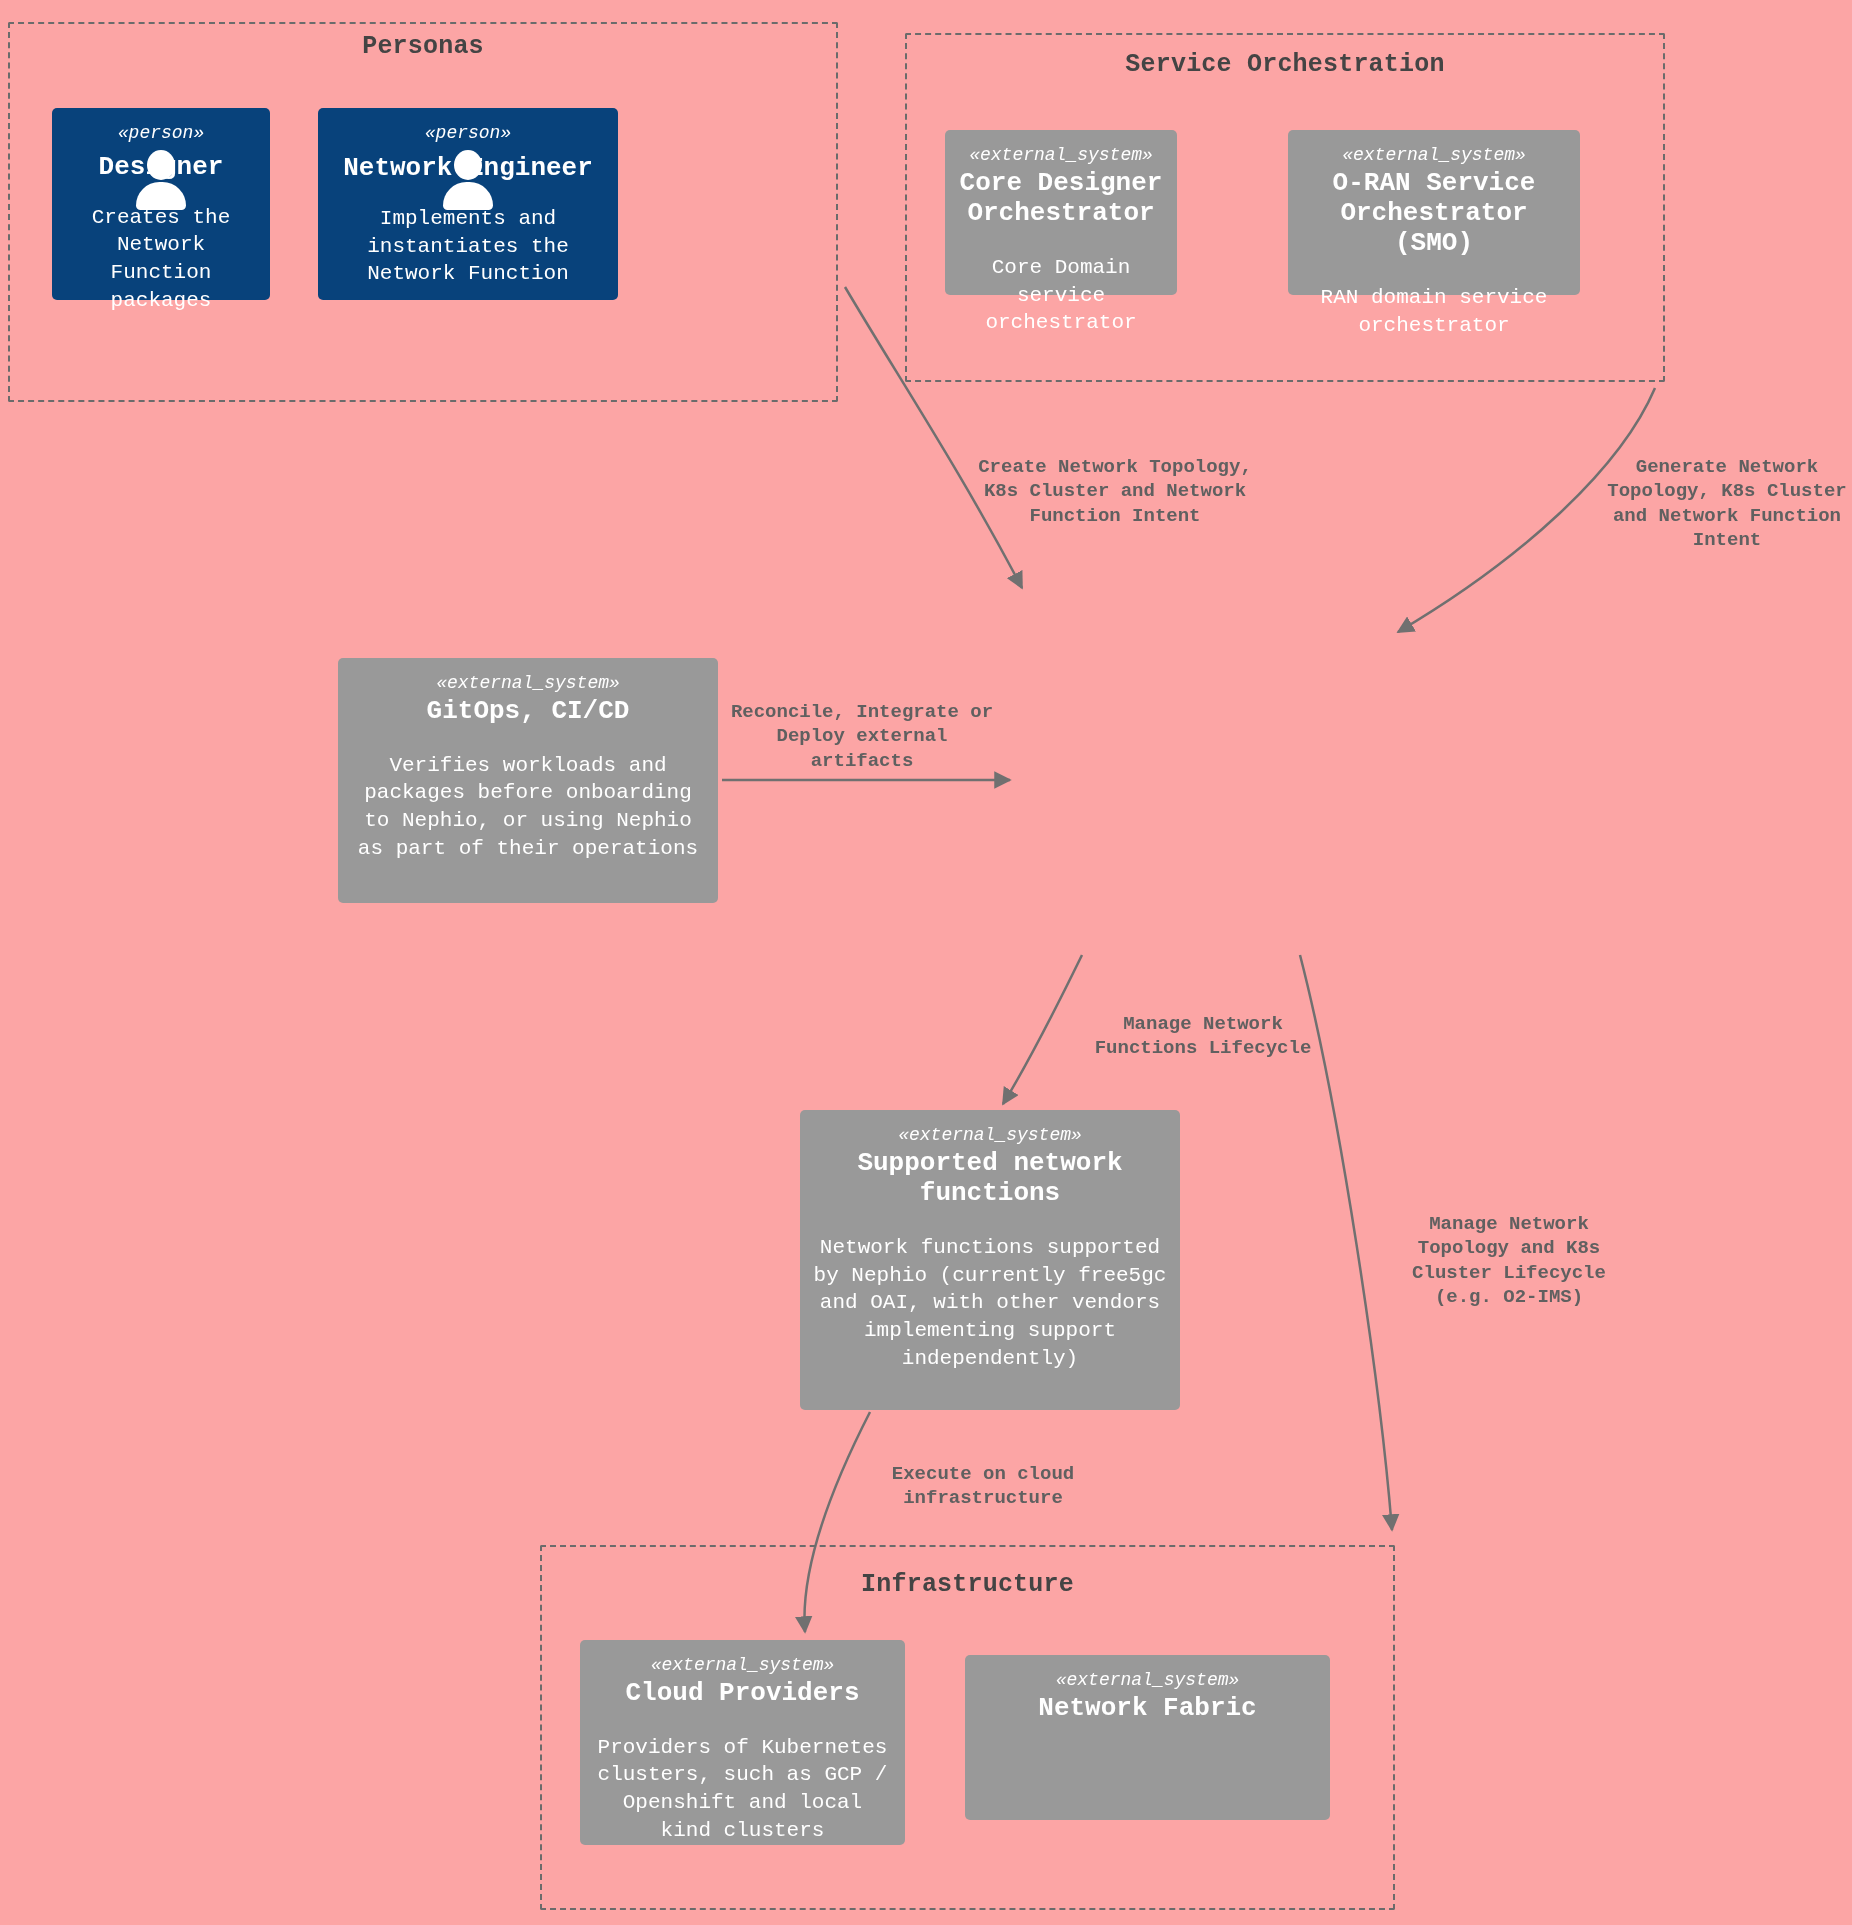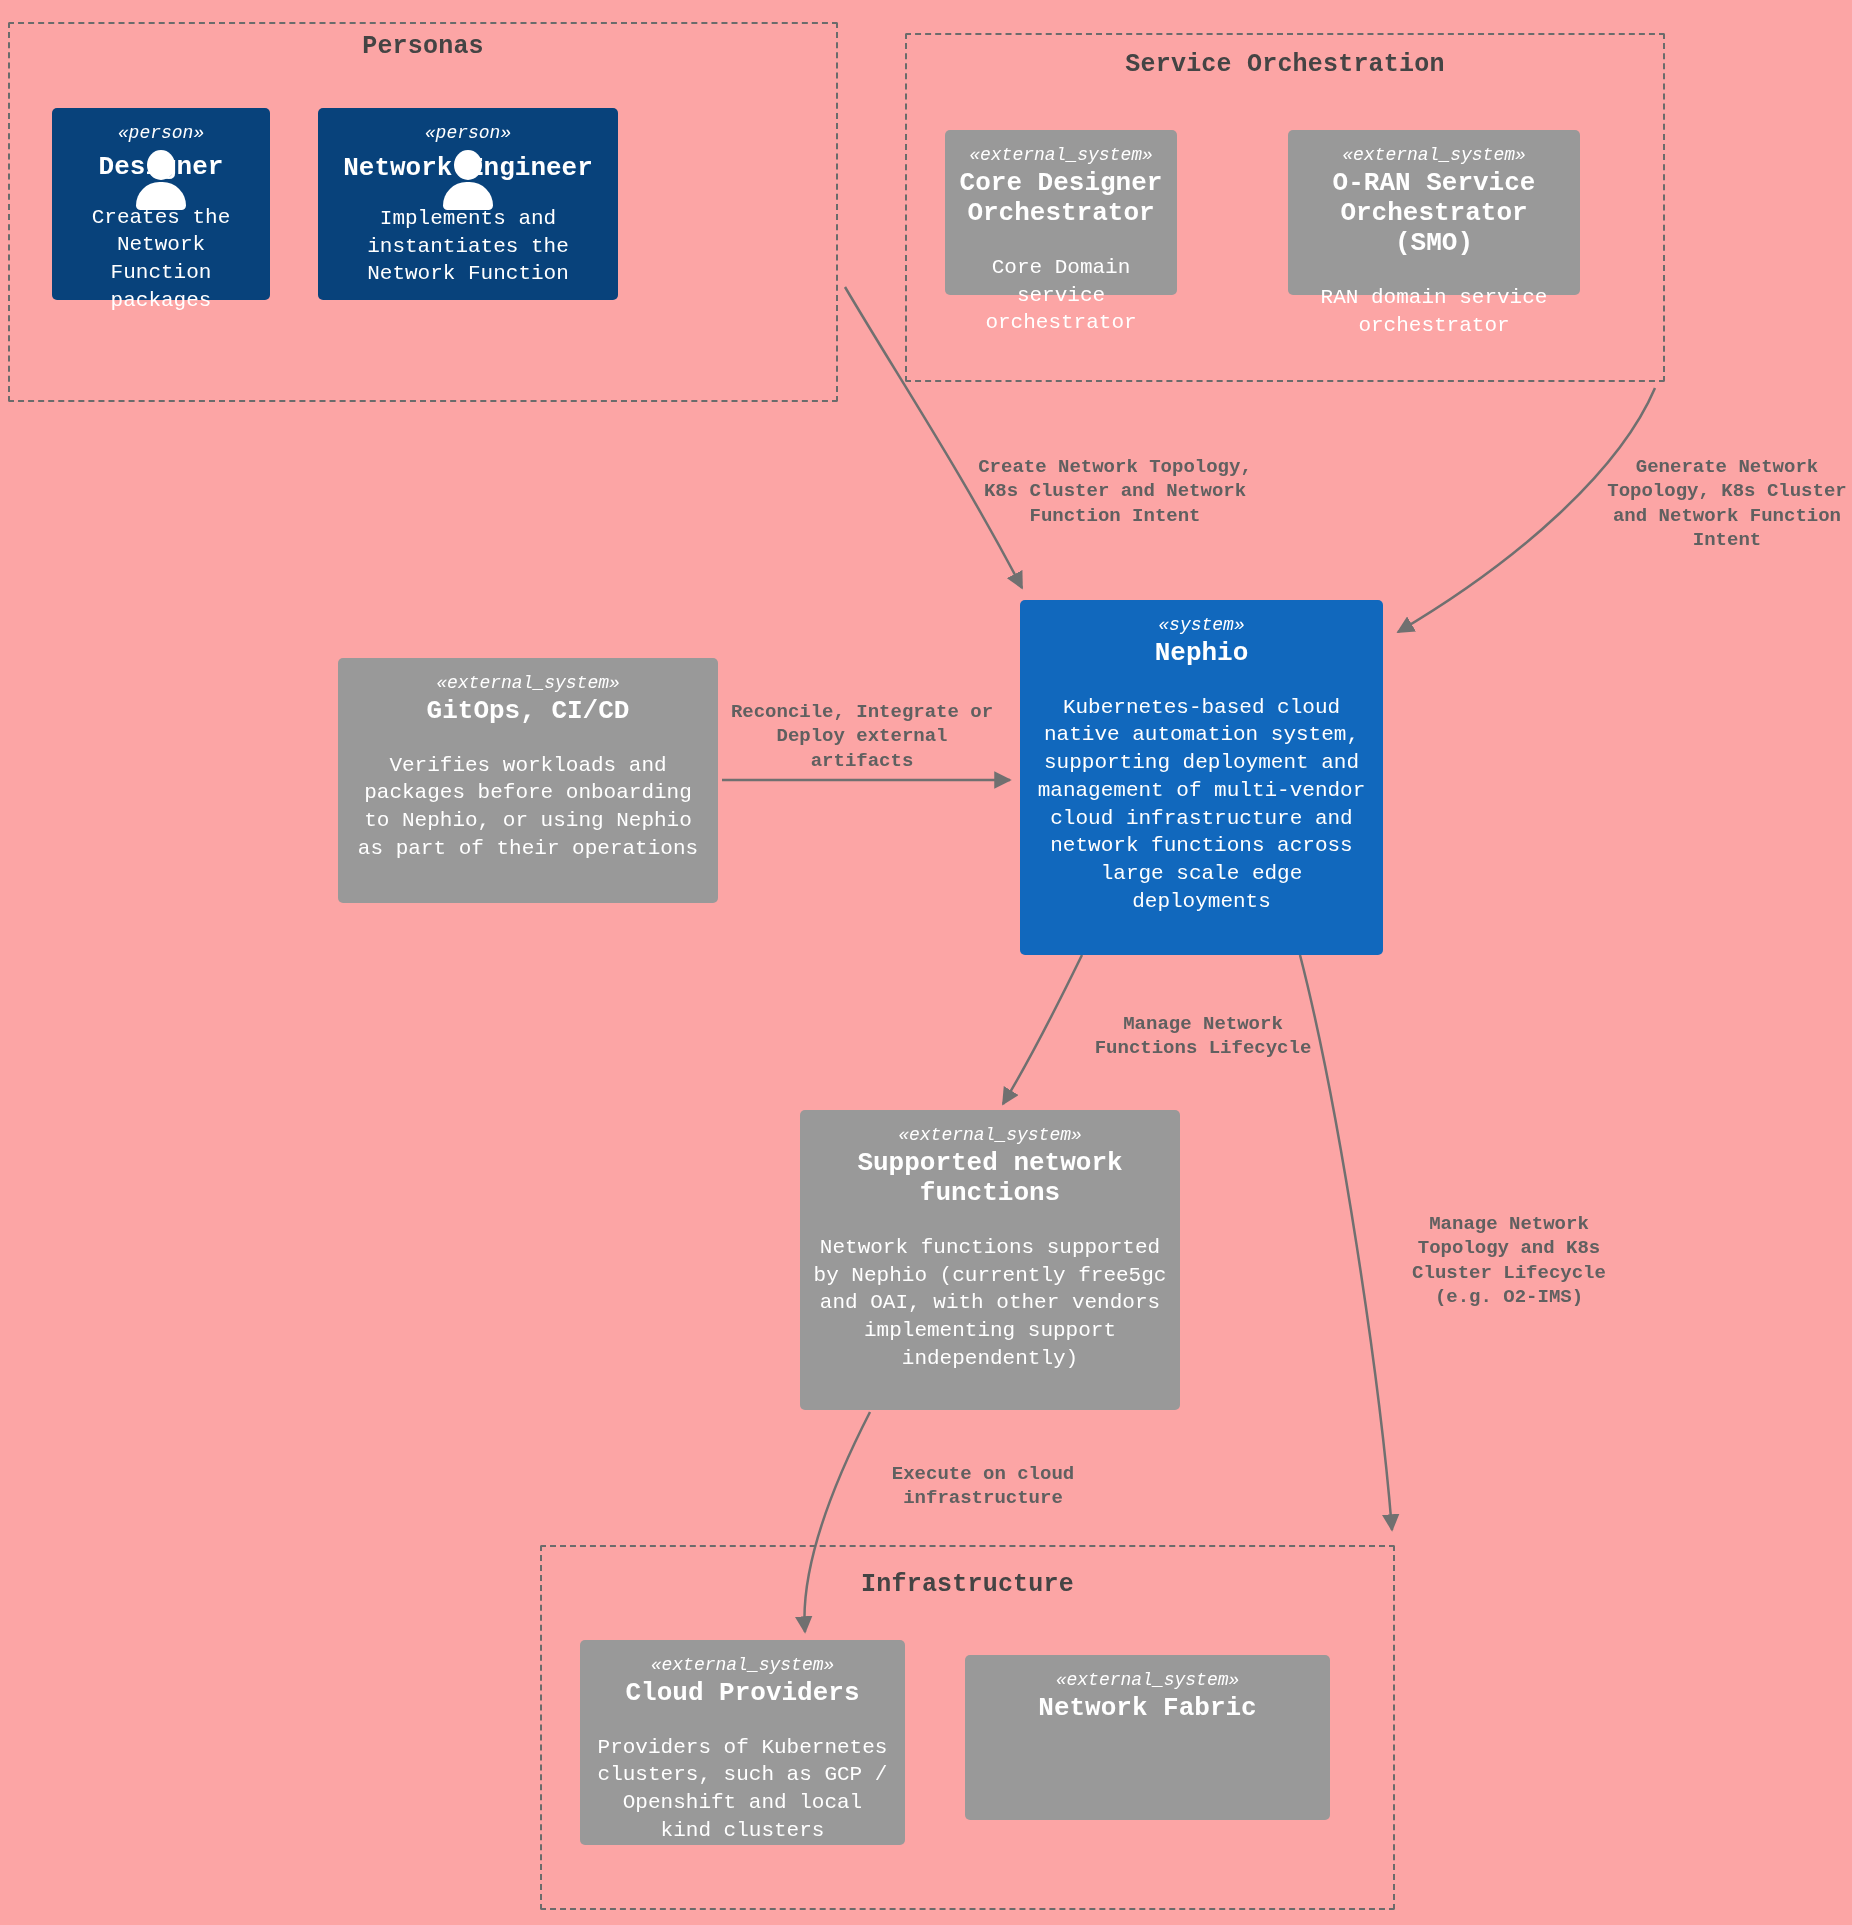--- a/index.html
+++ b/index.html
@@ -191,25 +191,20 @@
   <div class="edge-label" style="left:1602px; top:455px; width:250px;">Generate Network Topology, K8s Cluster and Network Function Intent</div>
 
   <div class="edge-label" style="left:730px; top:700px; width:264px;">Reconcile, Integrate or Deploy external artifacts</div>
 
   <div class="node extsys" style="left:338px; top:658px; width:380px; height:245px;">
     <div class="stereotype">«external_system»</div>
     <div class="node-name">GitOps, CI/CD</div>
     <div class="node-desc">Verifies workloads and packages before onboarding to Nephio, or using Nephio as part of their operations</div>
   </div>
 
-  <div class="node system" style="left:1020px; top:600px; width:363px; height:355px;">
-    <div class="stereotype">«system»</div>
-    <div class="node-name">Nephio</div>
-    <div class="node-desc">Kubernetes-based cloud native automation system, supporting deployment and management of multi-vendor cloud infrastructure and network functions across large scale edge deployments</div>
-  </div>
 
   <div class="edge-label" style="left:1078px; top:1012px; width:250px;">Manage Network Functions Lifecycle</div>
 
   <div class="edge-label" style="left:1358px; top:1212px; width:238px;padding-left:32px;">Manage Network Topology and K8s Cluster Lifecycle (e.g. O2-IMS)</div>
 
   <div class="edge-label" style="left:878px; top:1462px; width:210px;">Execute on cloud infrastructure</div>
 
   <div class="node extsys" style="left:800px; top:1110px; width:380px; height:300px;">
     <div class="stereotype">«external_system»</div>
     <div class="node-name">Supported network functions</div>

